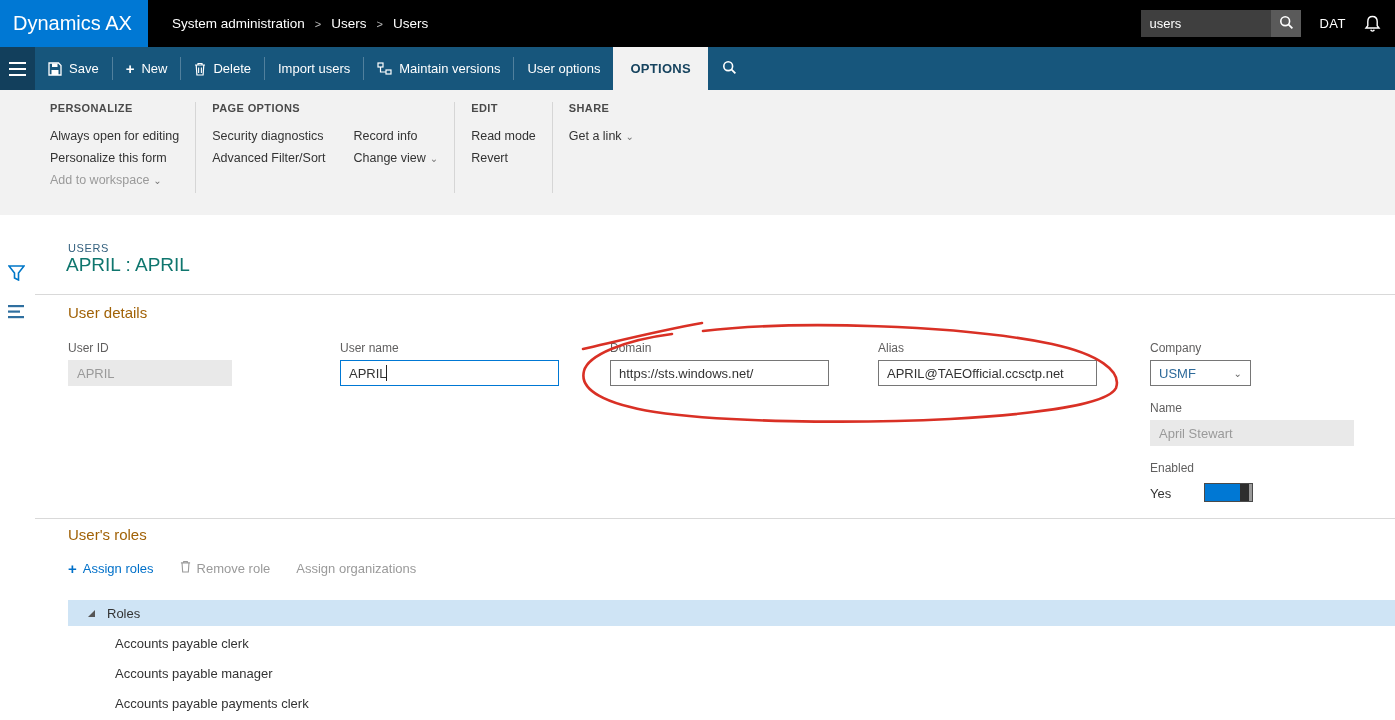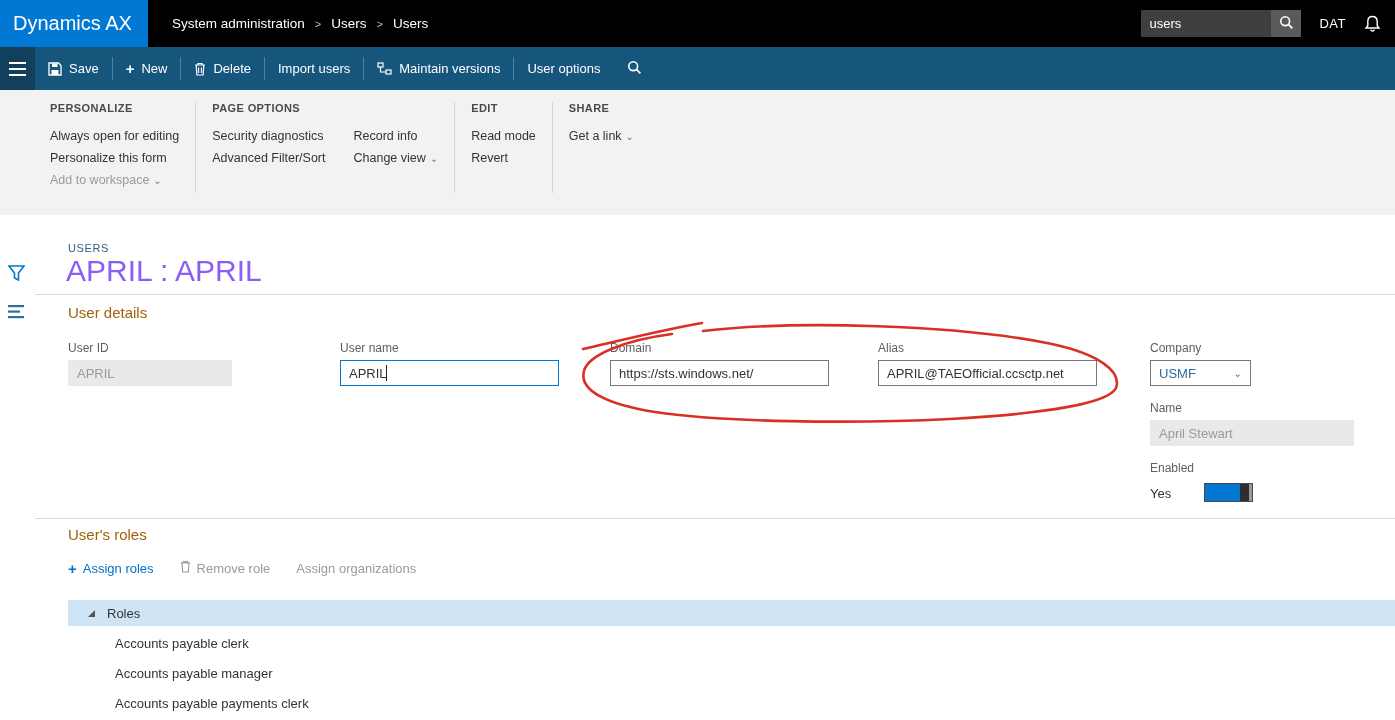--- a/index.html
+++ b/index.html
@@ -48,21 +48,21 @@
   .rib-item.disabled{color:var(--disabled-text);cursor:default;}
   .rib-cols{display:flex;gap:28px;}
   .rib-divider{width:1px;background:#d6d6d6;margin:0 16px 22px 0;}
   .chev{font-size:10px;color:#777;margin-left:4px;}
 
   
   .rail-icon{position:absolute;left:8px;background:none;border:none;cursor:pointer;}
 
   
   .caption{position:absolute;left:68px;top:242px;font-size:11px;letter-spacing:.6px;color:#33607e;}
-  .page-title{position:absolute;left:66px;top:254px;font-size:30px;color:#8b5cf6;font-weight:400;}
+  .page-title{position:absolute;left:66px;top:254px;font-size:19px;color:#0f766e;font-weight:400;}
   .divider{position:absolute;left:35px;right:0;height:1px;background:#d9d9d9;}
   .sec-title{position:absolute;left:68px;font-size:15px;color:#a16207;}
 
   .fld-label{position:absolute;font-size:12px;color:#605f5f;}
   .inputlike{position:absolute;height:26px;border:1px solid #767676;background:#fff;font-size:13px;color:#333;padding:0 8px;font-family:"Liberation Sans",sans-serif;}
   input.inputlike{outline:none;}
   .inputlike.disabled{background:#e9e9e9;border-color:#e9e9e9;color:var(--disabled-text);}
   .idvalue{display:flex;align-items:center;color:var(--value-blue);}
   .focus-wrap{position:absolute;}
   .focus-wrap input{position:static;width:100%;height:26px;border:1px solid var(--brand-blue);font-size:13px;color:#333;padding:0 8px;outline:none;font-family:"Liberation Sans",sans-serif;}
@@ -167,20 +167,21 @@
             <rect x="9" y="8" width="5" height="4" fill="none" stroke="#fff" stroke-width="1.2"></rect>
             <path d="M3.5 5v5h5.5" fill="none" stroke="#fff" stroke-width="1.2"></path>
           </svg>
       </span>
       <span>Maintain versions</span>
     </button>
     <div class="cmd-sep"></div>
     <button class="cmd">
       <span>User options</span>
     </button>
+    <div class="cmd-tab active">OPTIONS</div>
     <button class="cmd-search">
       <span>
         <svg width="15" height="15" viewBox="0 0 15 15">
             <circle cx="6.2" cy="6.2" r="4.4" fill="none" stroke="#fff" stroke-width="1.6"></circle>
             <line x1="9.6" y1="9.6" x2="13.4" y2="13.4" stroke="#fff" stroke-width="1.8"></line>
           </svg>
       </span>
     </button>
   </div>
 

